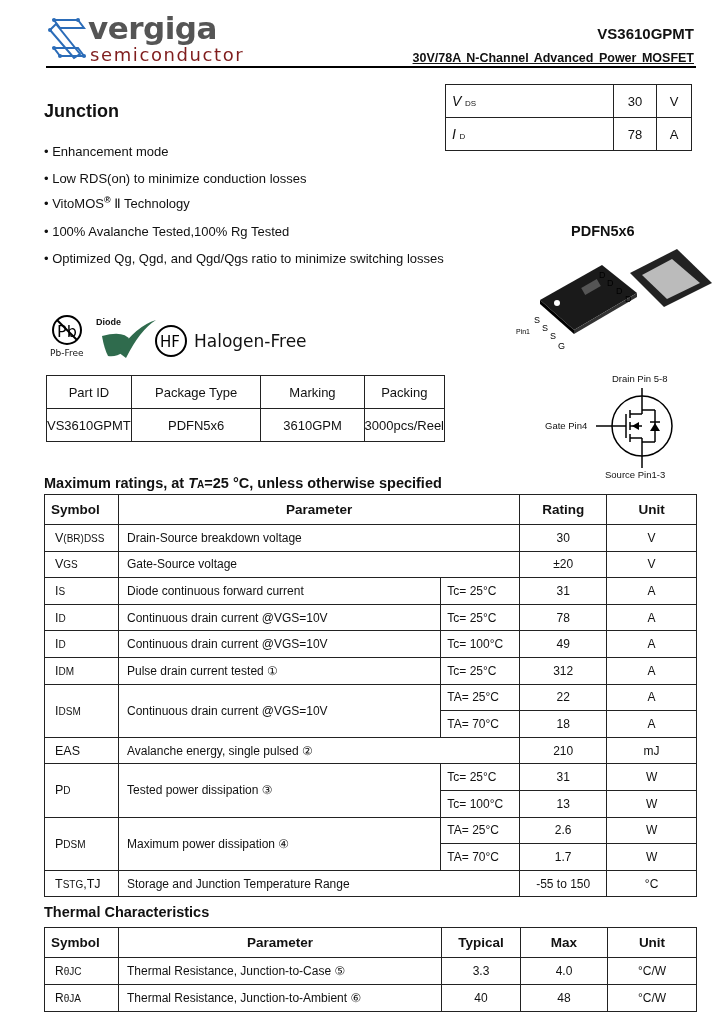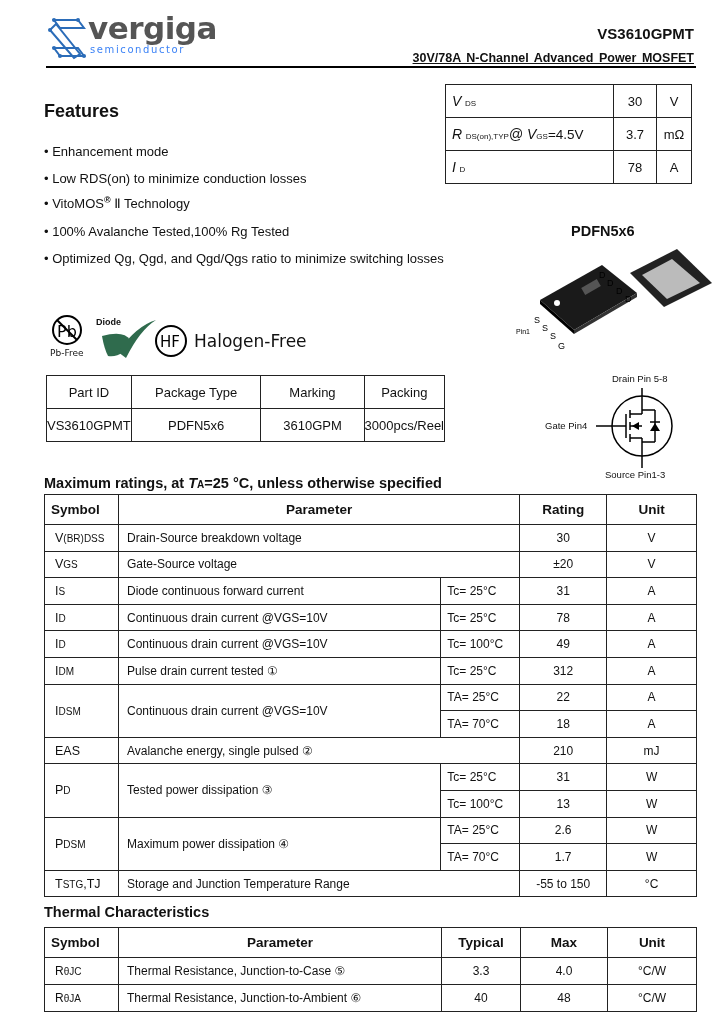--- a/index.html
+++ b/index.html
@@ -1,21 +1,21 @@
 <!DOCTYPE html>
 <html><head>
 <meta charset="utf-8">
 <style>
   * { box-sizing: border-box; margin: 0; padding: 0; }
   body { width: 726px; height: 1025px; background: #fff; font-family: "Liberation Sans", sans-serif; color: #111; position: relative; overflow: hidden; }
   .abs { position: absolute; }
   
   #logo { left: 48px; top: 16px; width: 180px; height: 50px; }
   #logo .brand { position: absolute; left: 40px; top: -6px; font-size: 31px; font-weight: bold; color: #555; letter-spacing: -0.5px; font-family: "DejaVu Sans", sans-serif; }
-  #logo .sub { position: absolute; left: 42px; top: 28px; font-size: 10px; color: #3b82f6; letter-spacing: 1.6px; font-family: "DejaVu Sans", sans-serif; }
+  #logo .sub { position: absolute; left: 42px; top: 28px; font-size: 18px; color: #7f1d1d; letter-spacing: 1.6px; font-family: "DejaVu Sans", sans-serif; }
   #hdr-line { left: 46px; top: 66px; width: 650px; height: 2px; background: #000; }
   #part-title { right: 32px; top: 25px; font-size: 15px; font-weight: bold; }
   #subtitle { right: 32px; top: 51px; font-size: 12.5px; font-weight: bold; word-spacing: 2px; }
   
   #features-title { left: 44px; top: 101px; font-size: 18px; font-weight: bold; }
   .feat { position: absolute; left: 44px; font-size: 13px; }
   .feat sup { font-size: 9px; font-weight: bold; }
   
   table { border-collapse: collapse; position: absolute; }
   td, th { border: 1px solid #222; font-size: 13px; }
@@ -67,38 +67,33 @@
         <circle cx="12" cy="40" r="2"></circle>
       </g>
   </svg>
   <span class="brand">vergiga</span>
   <span class="sub">semiconductor</span>
 </div>
 <div id="hdr-line" class="abs"></div>
 <div id="part-title" class="abs">VS3610GPMT</div>
 <div id="subtitle" class="abs" style="text-decoration:underline">30V/78A N-Channel Advanced Power MOSFET</div>
 
-<div id="features-title" class="abs">Features</div>
+<div id="features-title" class="abs">Junction</div>
 <div class="feat" style="top:144px">• Enhancement mode</div>
 <div class="feat" style="top:171px">• Low RDS(on) to minimize conduction losses</div>
 <div class="feat" style="top:195px"><span>• VitoMOS</span><sup>®</sup><span> Ⅱ Technology</span></div>
 <div class="feat" style="top:224px">• 100% Avalanche Tested,100% Rg Tested</div>
 <div class="feat" style="top:251px">• Optimized Qg, Qgd, and Qgd/Qgs ratio to minimize switching losses</div>
 
 <table id="keyspec">
   <tbody>
       <tr>
     <td><span class="it">V</span> <span class="sm">DS</span></td>
     <td class="v">30</td>
     <td class="u">V</td>
-  </tr>
-  <tr>
-    <td><span class="it">R</span> <span class="sm">DS(on),TYP</span><span style="font-size:14px">@ </span><span class="it">V</span><span class="sm">GS</span><span style="font-size:13.5px">=4.5V</span></td>
-    <td class="v">3.7</td>
-    <td class="u">mΩ</td>
   </tr>
   <tr>
     <td><span class="it">I</span> <span class="sm">D</span></td>
     <td class="v">78</td>
     <td class="u">A</td>
   </tr>
 </tbody>
   </table>
 
 <div id="pkg-title" class="abs">PDFN5x6</div>

